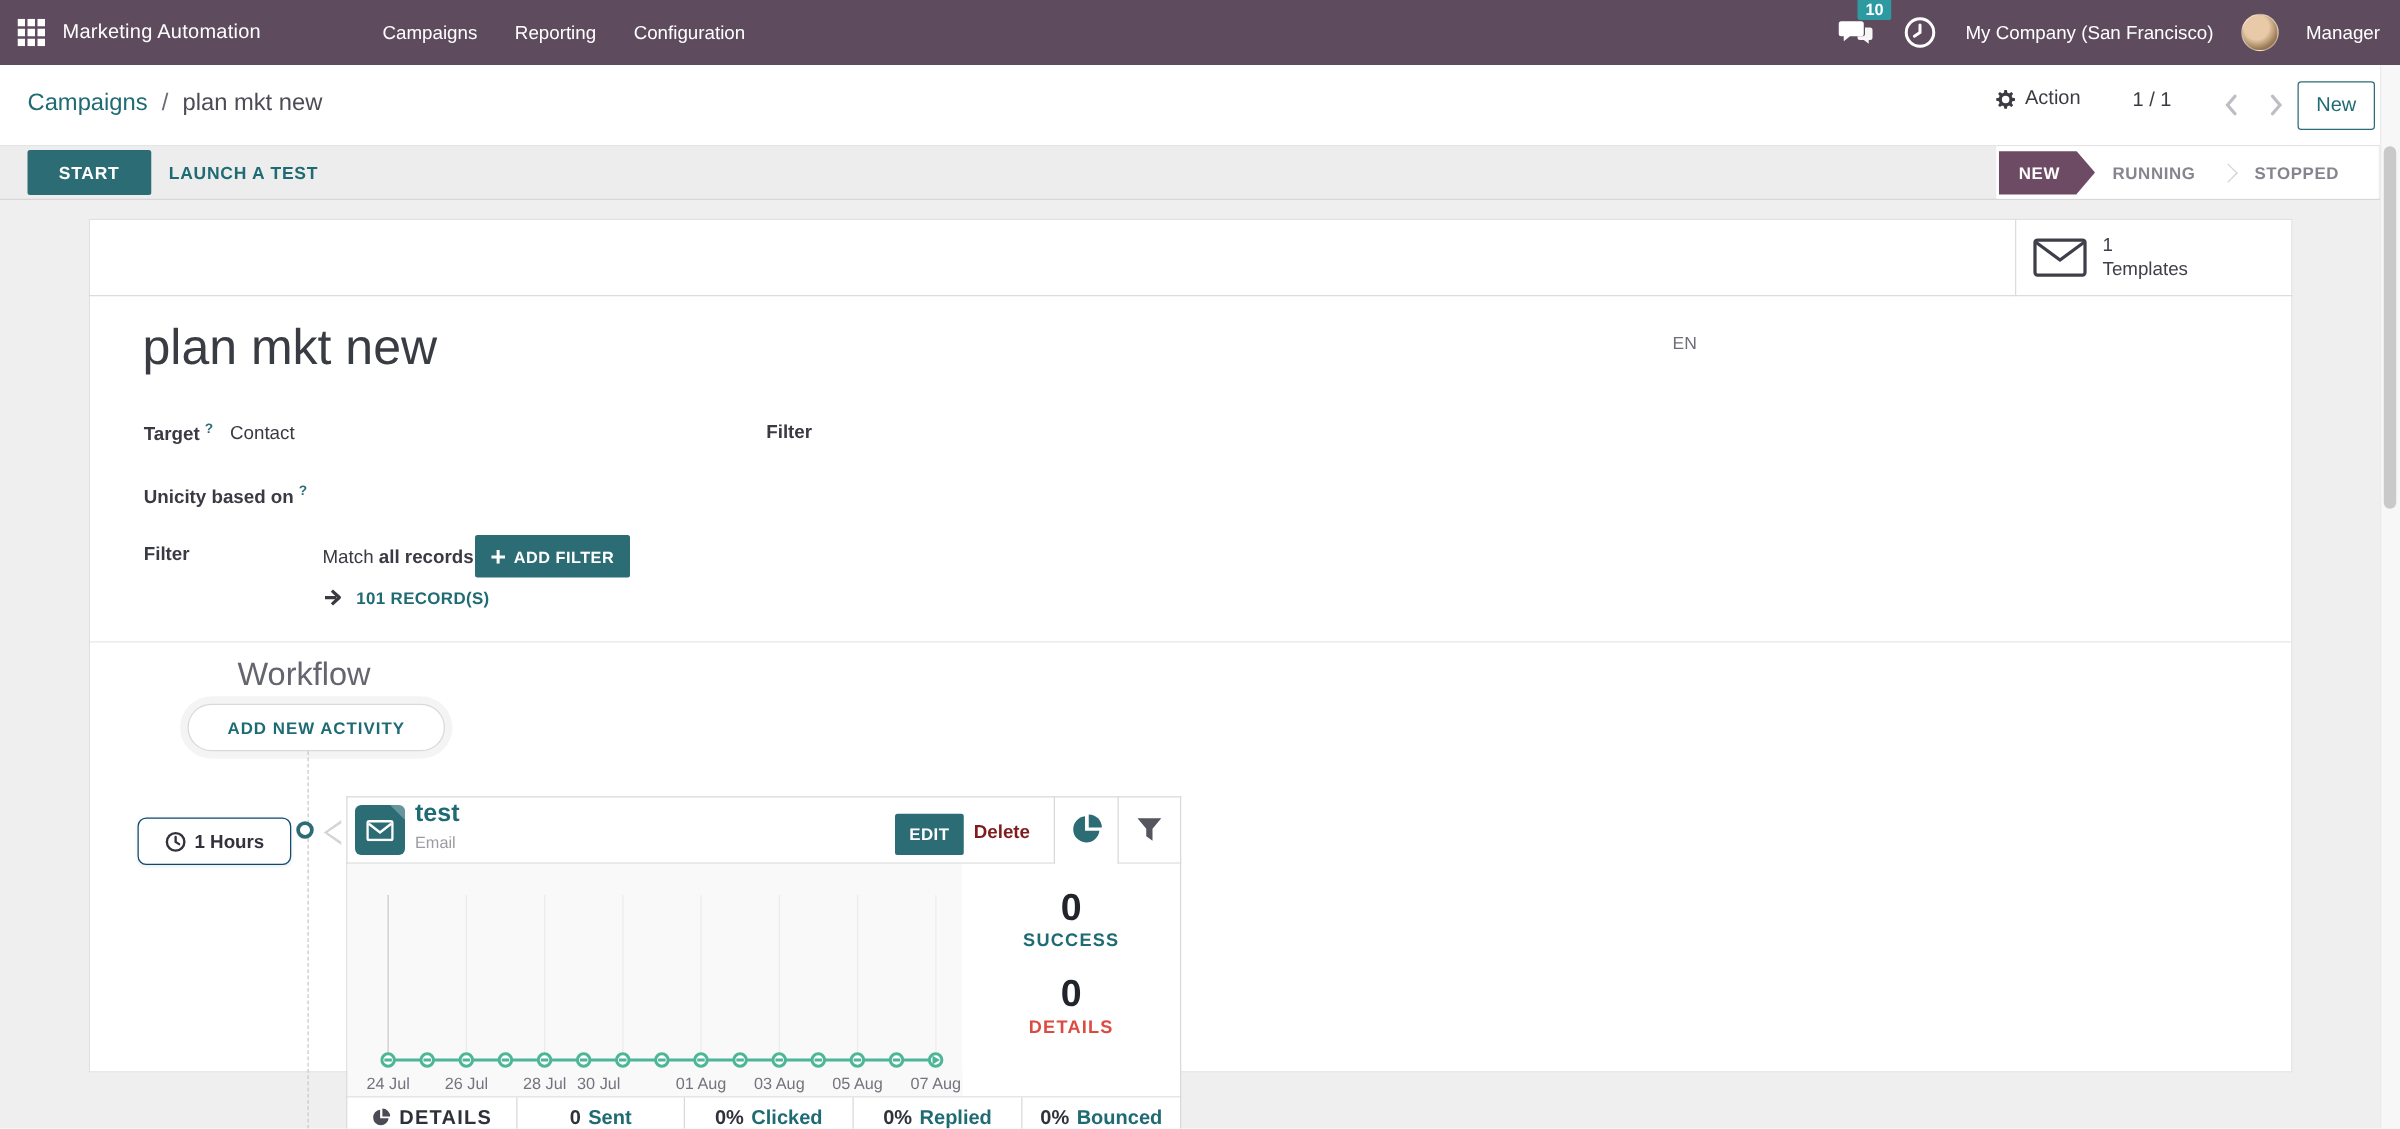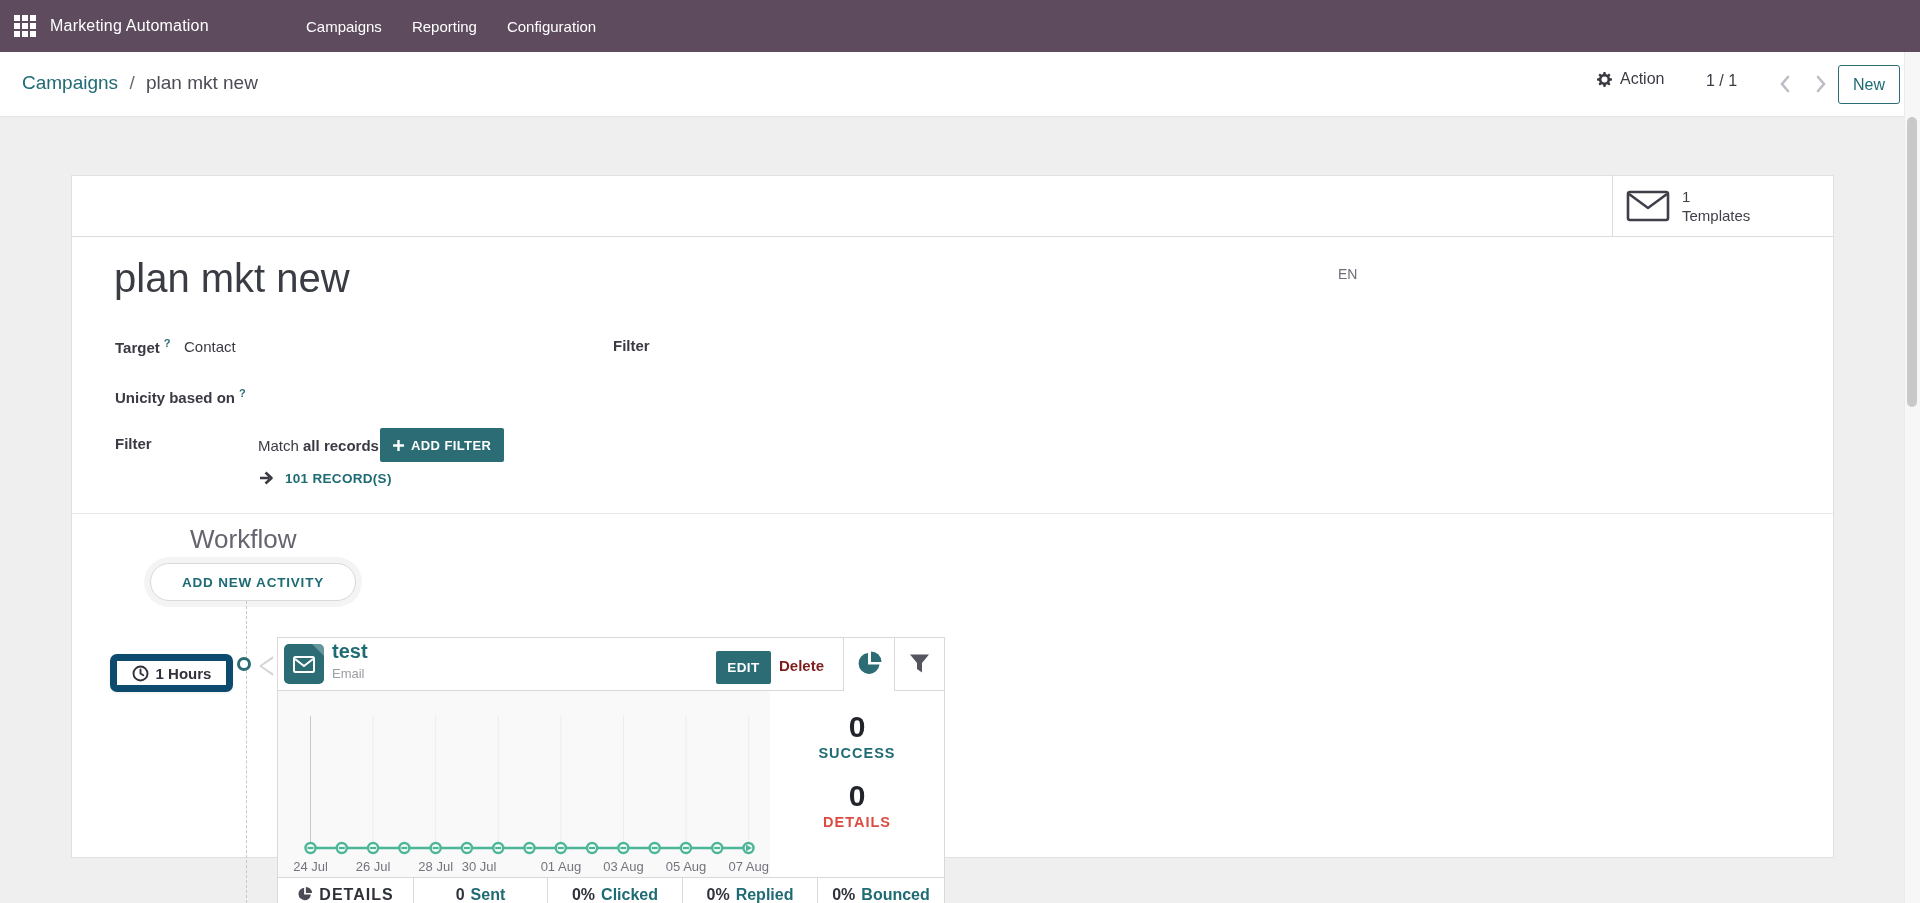--- a/index.html
+++ b/index.html
@@ -57,21 +57,21 @@
   .add-filter-btn { position:absolute; left:380px; top:428px; height:34px; padding:0 13px; background:#2b6c75; border:none; border-radius:2px; color:#fff; font-size:13px; font-weight:700; letter-spacing:.4px; display:flex; align-items:center; gap:7px; cursor:pointer; }
   .records-row { position:absolute; left:259px; top:470px; display:flex; align-items:center; gap:9px; }
   .records-link { font-size:13.5px; font-weight:700; letter-spacing:.3px; color:#1f6b74; cursor:pointer; }
   .form-divider { position:absolute; left:72px; top:513px; width:1761px; height:1px; background:#e7e7e7; }
 
   
   .wf-heading { position:absolute; left:190px; top:524px; font-size:26px; color:#65656f; }
   .add-activity-pill { position:absolute; left:150px; top:563px; width:206px; height:38px; background:#fff; border:1px solid #d9d9d9; border-radius:19px; box-shadow:0 0 0 6px rgba(0,0,0,0.045); color:#1f6b74; font-size:13.5px; font-weight:700; letter-spacing:.8px; display:flex; align-items:center; justify-content:center; cursor:pointer; }
   .dash-line { position:absolute; left:246px; top:601px; width:0; height:302px; border-left:1px dashed #c8c8c8; }
   .node-circle { position:absolute; left:237px; top:657px; width:14px; height:14px; background:#fff; border:3px solid #2b6c75; border-radius:50%; }
-  .interval-badge { position:absolute; left:110px; top:654px; width:123px; height:38px; background:#fff; border:7px solid #0c4a6e; border-radius:7px; box-shadow:0 1px 3px rgba(0,0,0,.07); display:flex; align-items:center; justify-content:center; gap:7px; font-size:15px; font-weight:700; color:#32323c; cursor:pointer; }
+  .interval-badge { position:absolute; left:110px; top:654px; width:123px; height:38px; background:#fff; border:1px solid #0c4a6e; border-radius:7px; box-shadow:0 1px 3px rgba(0,0,0,.07); display:flex; align-items:center; justify-content:center; gap:7px; font-size:15px; font-weight:700; color:#32323c; cursor:pointer; }
   .ptr-outer { position:absolute; left:259px; top:656px; width:0; height:0; border-top:10px solid transparent; border-bottom:10px solid transparent; border-right:14px solid #d4d4d4; }
   .ptr-inner { position:absolute; left:262px; top:658px; width:0; height:0; border-top:8px solid transparent; border-bottom:8px solid transparent; border-right:12px solid #ffffff; }
 
   
   .bline { position:absolute; background:#d9d9d9; }
   .graph-bg { position:absolute; left:278px; top:691px; width:492px; height:186px; background:#f9f9f9; }
   .stats-col { position:absolute; left:770px; top:691px; width:174px; height:186px; background:#fff; text-align:center; }
   .mail-tile { position:absolute; left:284px; top:644px; width:40px; height:40px; background:#2b6c75; border-radius:5px; display:flex; align-items:center; justify-content:center; overflow:hidden; }
   .tile-fold { position:absolute; right:0; top:0; width:0; height:0; border-left:12px solid transparent; border-top:12px solid rgba(255,255,255,.28); }
   .act-name { position:absolute; left:332px; top:640px; font-size:20px; font-weight:700; color:#1f6b74; cursor:pointer; }
@@ -113,20 +113,38 @@
             <rect x="16" y="16" width="6" height="6"></rect>
           </g>
         </svg>
     </span>
     <span class="app-name">Marketing Automation</span>
     <div class="nav-menu">
         <span class="nav-item">Campaigns</span>
         <span class="nav-item">Reporting</span>
         <span class="nav-item">Configuration</span>
       </div>
+    <div class="nav-right">
+      <span class="msg-wrap">
+        <svg width="30" height="26" viewBox="0 0 30 26">
+            <path fill="#ffffff" d="M3 4 h16 a2 2 0 0 1 2 2 v8 a2 2 0 0 1 -2 2 h-9 l-5 4 v-4 h-2 a2 2 0 0 1 -2 -2 v-8 a2 2 0 0 1 2 -2 z"></path>
+            <path fill="#ffffff" d="M22 9 h4 a2 2 0 0 1 2 2 v6 a2 2 0 0 1 -2 2 h-1 v3 l-4 -3 h-3 a2 2 0 0 1 -2 -2 v-1 h4 a2 2 0 0 0 2 -2 z" opacity="0.95"></path>
+          </svg>
+        <span class="msg-badge">10</span>
+      </span>
+      <span style="display:inline-flex;">
+        <svg width="28" height="28" viewBox="0 0 28 28">
+            <circle cx="14" cy="14" r="11" fill="none" stroke="#ffffff" stroke-width="2.4"></circle>
+            <path d="M14 8 v6 l-4.5 3" fill="none" stroke="#ffffff" stroke-width="2.4" stroke-linecap="round"></path>
+          </svg>
+      </span>
+      <span class="company">My Company (San Francisco)</span>
+      <span class="avatar"></span>
+      <span class="username">Manager</span>
+    </div>
   </div>
 
   <div class="cp">
     <div class="breadcrumb">
       <span class="bc-parent">Campaigns</span>
       <span class="bc-sep">/</span>
       <span class="bc-current">plan mkt new</span>
     </div>
     <div class="action-btn">
       <svg width="17" height="17" viewBox="0 0 17 17">
@@ -141,20 +159,30 @@
         </svg>
     </span>
     <span class="pg-arrow" style="left:1814px;">
       <svg width="14" height="20" viewBox="0 0 14 20">
           <path d="M4 3 L10 10 L4 17" fill="none" stroke="#bdbdc6" stroke-width="2.6" stroke-linecap="round"></path>
         </svg>
     </span>
     <button class="new-btn">New</button>
   </div>
 
+  <div class="statusbar">
+    <button class="start-btn">START</button>
+    <button class="launch-btn">LAUNCH A TEST</button>
+    <div class="sb-states">
+        <div class="sb-state active">NEW</div>
+        <div class="sb-state">RUNNING</div>
+        <span class="sb-sep"></span>
+        <div class="sb-state">STOPPED</div>
+      </div>
+  </div>
 
   <div class="sheet"></div>
   <div class="btnbox-strip"></div>
   <div class="btnbox-div"></div>
   <div class="templates-btn">
     <svg width="44" height="34" viewBox="0 0 44 34">
         <rect x="2" y="3" width="40" height="28" rx="2" fill="none" stroke="#3f3f49" stroke-width="2.6"></rect>
         <path d="M3 5 L22 19 L41 5" fill="none" stroke="#3f3f49" stroke-width="2.6"></path>
       </svg>
     <span class="tpl-text">

